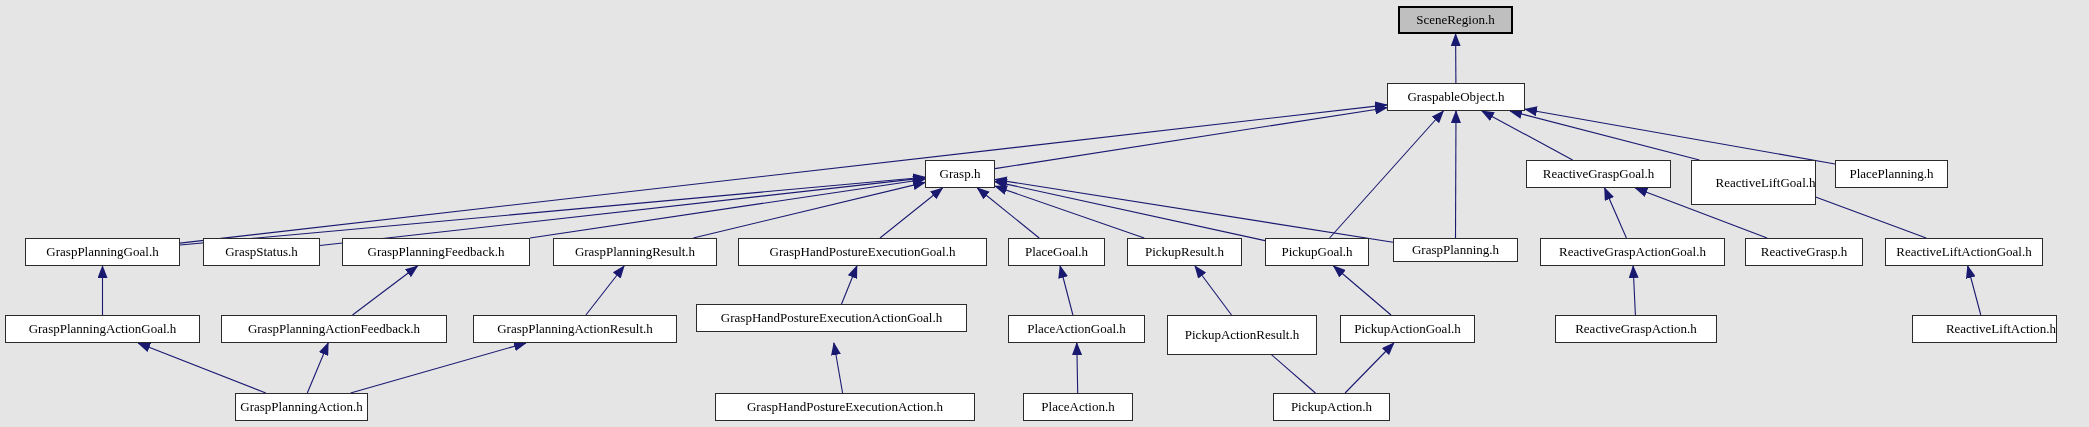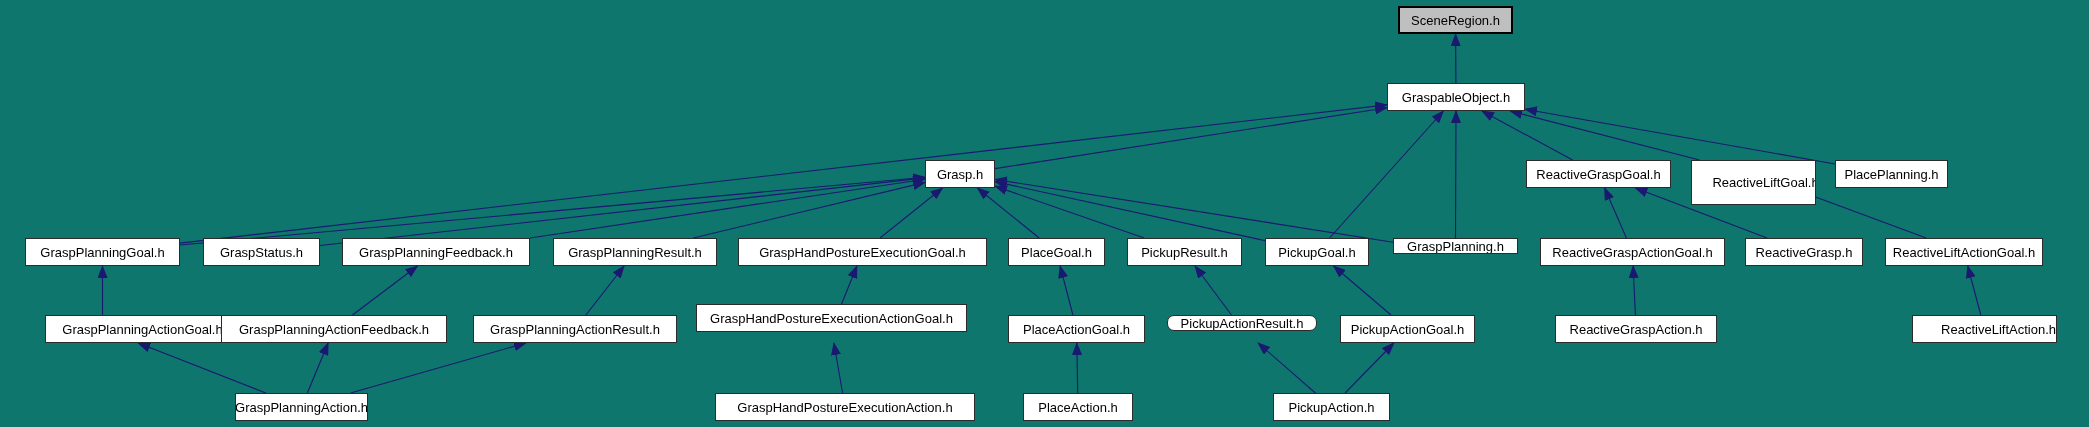--- a/index.html
+++ b/index.html
@@ -1,20 +1,20 @@
 <!DOCTYPE html>
 <html><head>
 <meta charset="utf-8">
 <style>
   html,body{margin:0;padding:0;background:#ffffff;}
   #canvas{
     position:relative;
     width:2089px;height:427px;
-    background:#0f766e;
-    font-family:Liberation Sans, sans-serif;
+    background:#e5e5e5;
+    font-family:Liberation Serif, serif;
   }
   #edges{position:absolute;left:0;top:0;width:2089px;height:427px;}
   .node{
     position:absolute;
     box-sizing:border-box;
     background:#ffffff;
     border:1px solid #2b2b2b;
     display:flex;
     align-items:center;
     justify-content:center;
@@ -111,48 +111,48 @@
     </div>
     <div class="node" style="left: 1008px; top: 238px; width: 97px; height: 28px;">
       <span>PlaceGoal.h</span>
     </div>
     <div class="node" style="left: 1127px; top: 238px; width: 115px; height: 28px;">
       <span>PickupResult.h</span>
     </div>
     <div class="node" style="left: 1265px; top: 238px; width: 104px; height: 28px;">
       <span>PickupGoal.h</span>
     </div>
-    <div class="node" style="left: 1393px; top: 238px; width: 125px; height: 16px;">
+    <div class="node" style="left: 1393px; top: 238px; width: 125px; height: 24px;">
       <span>GraspPlanning.h</span>
     </div>
     <div class="node" style="left: 1540px; top: 238px; width: 185px; height: 28px;">
       <span>ReactiveGraspActionGoal.h</span>
     </div>
     <div class="node" style="left: 1745px; top: 238px; width: 118px; height: 28px;">
       <span>ReactiveGrasp.h</span>
     </div>
     <div class="node" style="left: 1885px; top: 238px; width: 158px; height: 28px;">
       <span>ReactiveLiftActionGoal.h</span>
     </div>
-    <div class="node" style="left: 5px; top: 315px; width: 195px; height: 28px; margin-left: 40px;">
+    <div class="node" style="left: 5px; top: 315px; width: 195px; height: 28px;">
       <span>GraspPlanningActionGoal.h</span>
     </div>
     <div class="node" style="left: 221px; top: 315px; width: 226px; height: 28px;">
       <span>GraspPlanningActionFeedback.h</span>
     </div>
     <div class="node" style="left: 473px; top: 315px; width: 204px; height: 28px;">
       <span>GraspPlanningActionResult.h</span>
     </div>
     <div class="node" style="left: 696px; top: 304px; width: 271px; height: 28px;">
       <span>GraspHandPostureExecutionActionGoal.h</span>
     </div>
     <div class="node" style="left: 1008px; top: 315px; width: 137px; height: 28px;">
       <span>PlaceActionGoal.h</span>
     </div>
-    <div class="node" style="left: 1167px; top: 315px; width: 150px; height: 16px; border-radius: 7px;">
+    <div class="node" style="left: 1167px; top: 315px; width: 150px; height: 40px;">
       <span>PickupActionResult.h</span>
     </div>
     <div class="node" style="left: 1340px; top: 315px; width: 135px; height: 28px;">
       <span>PickupActionGoal.h</span>
     </div>
     <div class="node" style="left: 1555px; top: 315px; width: 162px; height: 28px;">
       <span>ReactiveGraspAction.h</span>
     </div>
     <div class="node" style="left: 1912px; top: 315px; width: 145px; height: 28px; justify-content: flex-end;">
       <span>ReactiveLiftAction.h</span>

